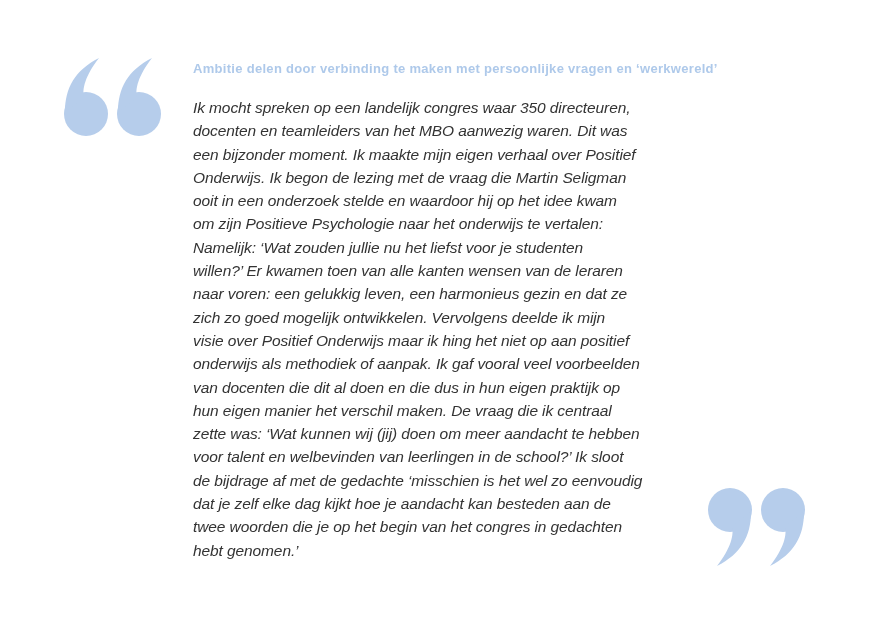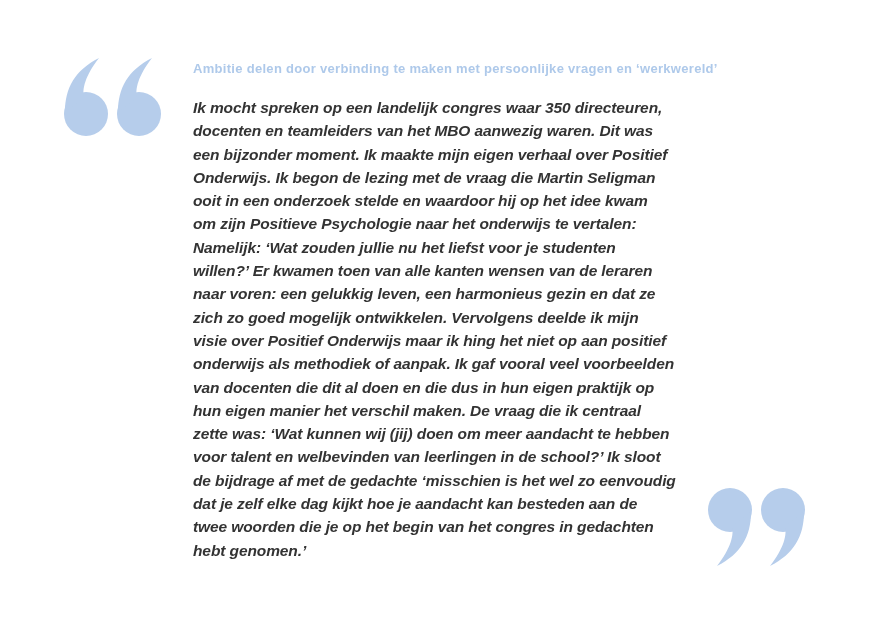--- a/index.html
+++ b/index.html
@@ -38,21 +38,21 @@
     color: #aec9ea;
     white-space: nowrap;
   }
   .quote-body {
     position: absolute;
     left: 193px;
     top: 96px;
     width: 600px;
     font-family: "Liberation Sans", sans-serif;
     font-style: italic;
-    font-weight: 700;
+    font-weight: 400;
     font-size: 15.5px;
     line-height: 23.3px;
     letter-spacing: -0.1px;
     color: #333333;
     white-space: pre-line;
   }
 </style>
 </head>
 <body>
 

